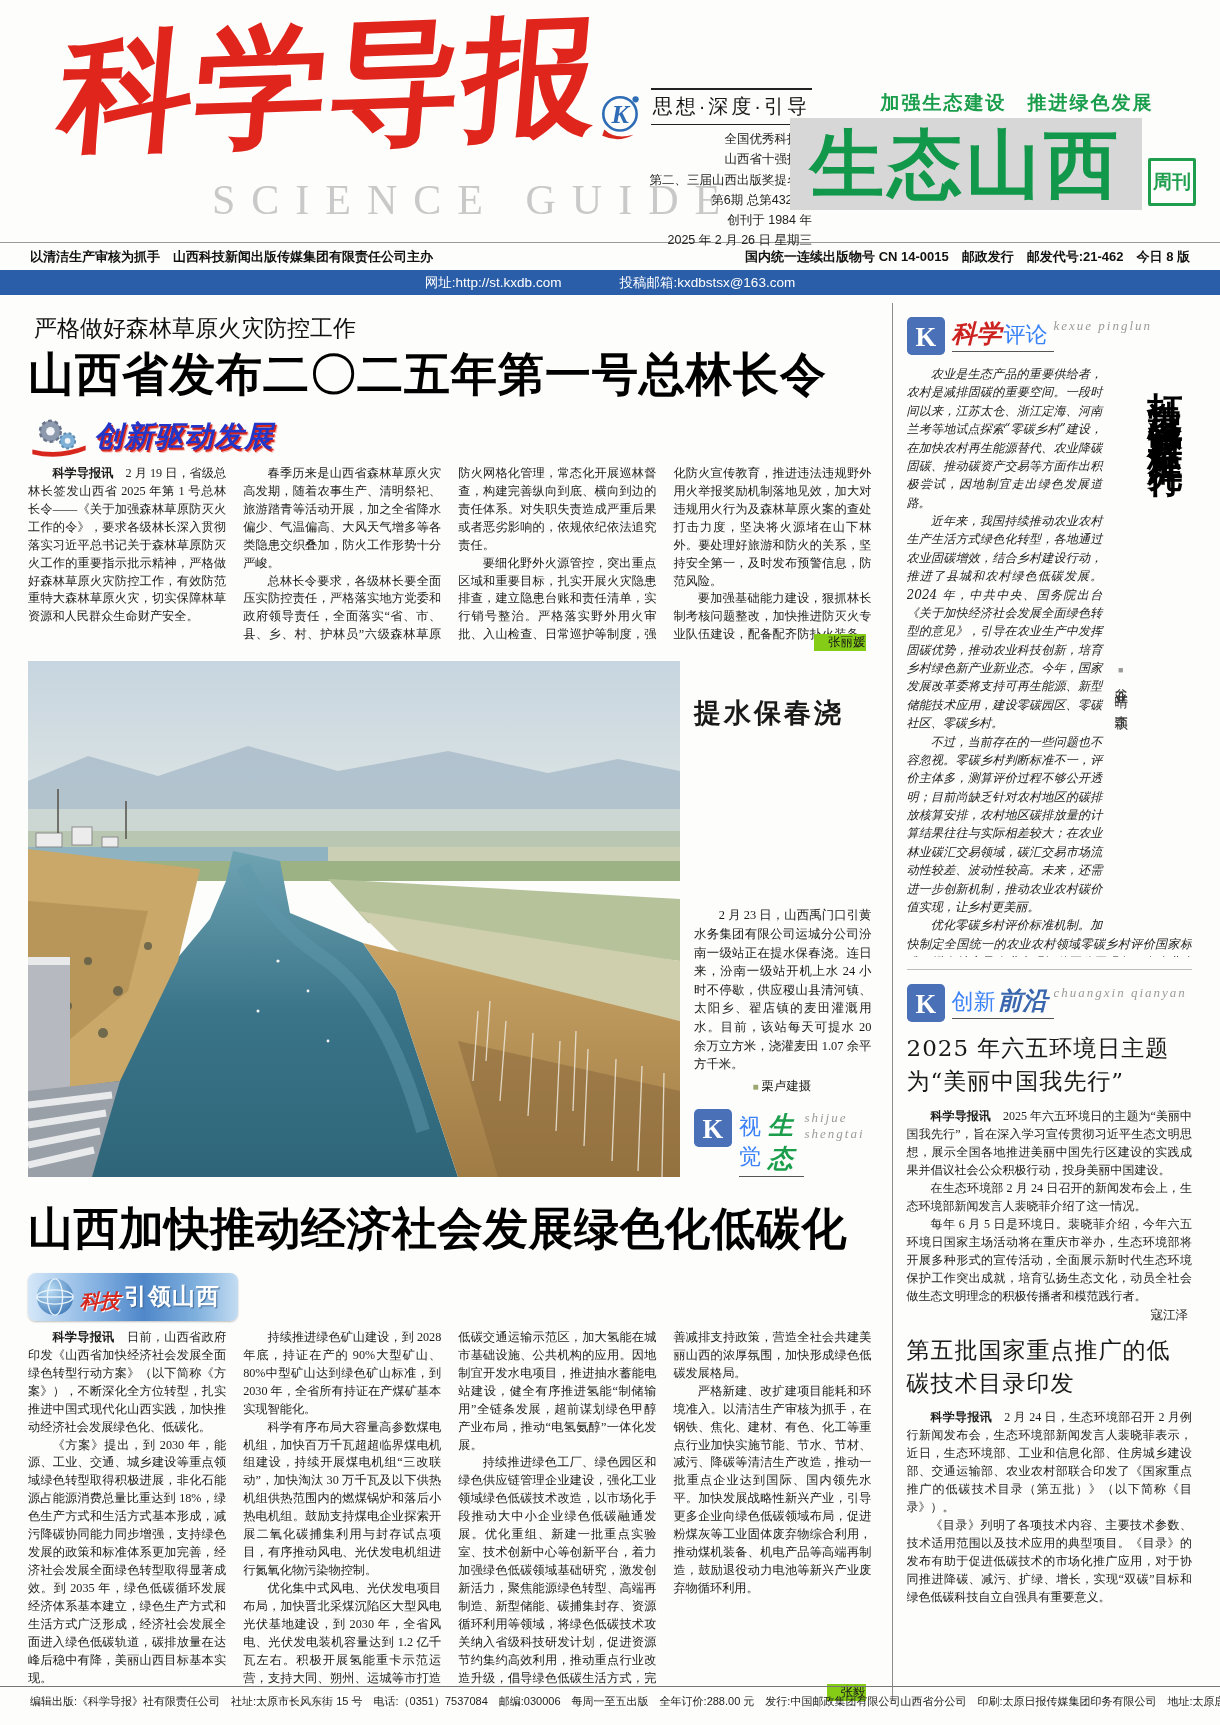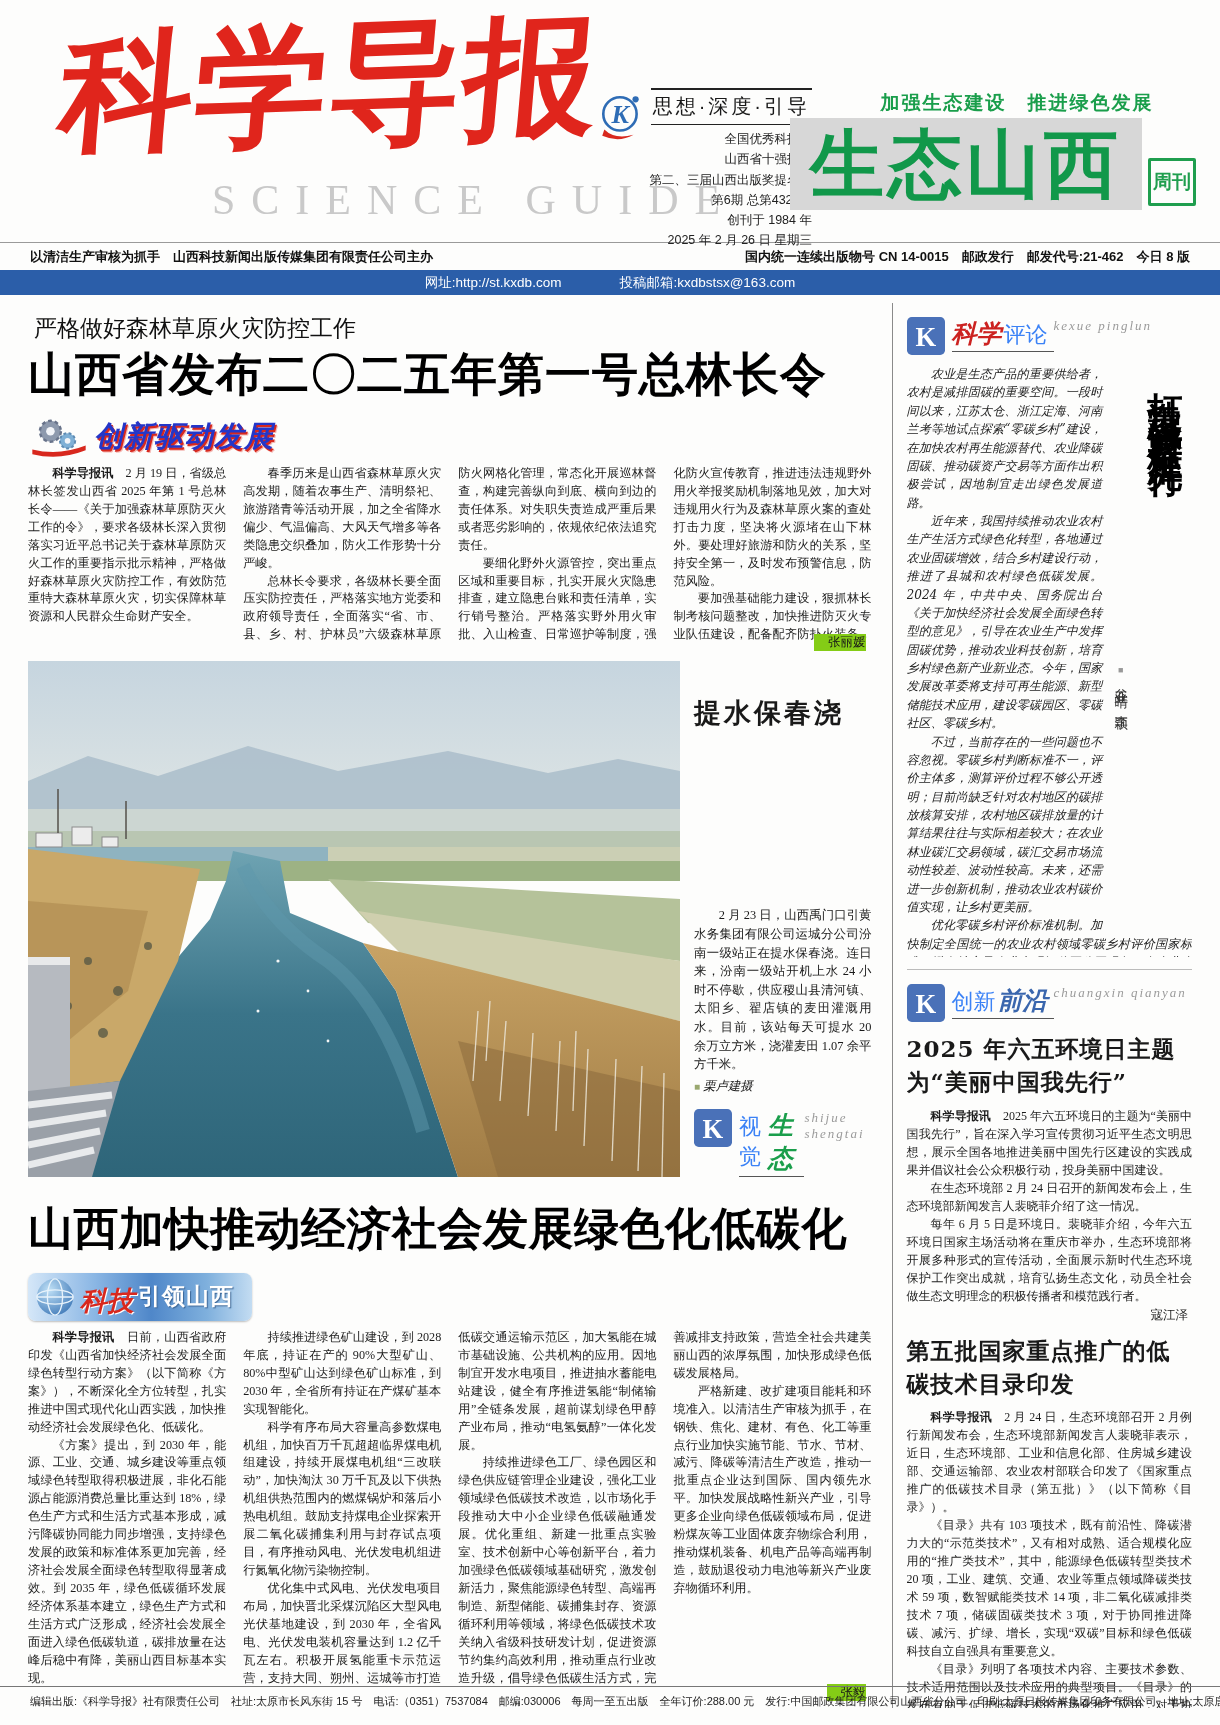--- a/index.html
+++ b/index.html
@@ -52,52 +52,52 @@
   .lead{font-family:"Liberation Sans",sans-serif;font-weight:bold;}
   .byline-abs{position:absolute;right:6px;bottom:0;background:#84cc16;padding-left:14px;font-size:12.5px;}
   .art-wrap{position:relative;}
   
   .photo-sec{display:flex;gap:14px;margin-top:10px;}
   .photo-frame{width:652px;height:516px;flex:none;}
   .photo-side{flex:1;display:flex;flex-direction:column;}
   .photo-title{font-family:"Liberation Sans",sans-serif;font-weight:bold;font-size:27px;
     letter-spacing:3px;margin-top:34px;}
   .photo-caption{margin-top:auto;font-size:12.4px;line-height:1.5;text-align:justify;text-indent:2em;}
-  .photo-credit{text-align:left;font-size:12.4px;margin:4px 2px 0 0;font-style:italic;}
+  .photo-credit{text-align:center;font-size:12.4px;margin:4px 2px 0 0;}
   .photo-credit .sq{color:#9aa86f;font-size:10px;}
   .sec-badge{display:flex;align-items:flex-start;gap:7px;margin-top:14px;}
   .sec-badge .k{width:38px;height:38px;flex:none;}
   .sec-badge .lines{display:flex;}
   .sec-badge .row1{display:flex;align-items:baseline;gap:2px;border-bottom:1px solid #555;padding:0 6px 1px 0;}
   .sec-badge .black{font-family:"Liberation Sans",sans-serif;font-size:22px;color:#3b82f6;}
   .sec-badge .cal{font-size:25px;font-weight:bold;font-style:italic;font-family:"DejaVu Serif",serif;}
   .sec-badge .pinyin{font-style:italic;color:#9a9a9a;font-size:13px;letter-spacing:2px;margin-top:1px;}
   .green{color:#1a9e4b;} .blue{color:#3a66ad;} .red{color:#cc2220;}
   
   .headline2{font-family:"Liberation Sans",sans-serif;font-weight:bold;font-size:45px;letter-spacing:0.5px;
     margin:22px 0 14px 0;color:#000;}
   .badge-tech{display:inline-flex;align-items:center;height:48px;border-radius:8px;padding:0 18px 0 6px;
     background:linear-gradient(90deg,#d5e7f8 0%,#8ab6e4 30%,#4f87c9 55%,#7fb0dd 80%,#c3dcf2 100%);
     margin-bottom:8px;gap:4px;box-shadow:0 1px 2px rgba(0,0,0,.25);}
-  .badge-tech .t1{font-size:27px;font-weight:bold;font-style:italic;color:#d8281e;
+  .badge-tech .t1{font-size:20px;font-weight:bold;font-style:italic;color:#d8281e;
     font-family:Liberation Sans, sans-serif;text-shadow:1px 1px 0 #fff;margin-top:9px;}
   .badge-tech .t2{font-size:23px;font-weight:bold;color:#fff;font-family:"Liberation Sans",sans-serif;
     letter-spacing:1px;text-shadow:1px 1px 1px #3a6596;}
   
   .cmt-wrap{margin-top:14px;}
   .cmt-body{margin-top:10px;height:592px;overflow:hidden;font-style:italic;
     font-family:"DejaVu Serif",serif;font-size:12.1px;line-height:1.52;text-align:justify;color:#222;}
   .cmt-float{float:right;height:566px;margin-left:8px;display:flex;gap:8px;}
   .v-byline{writing-mode:vertical-rl;text-orientation:upright;font-size:13.5px;font-style:normal;
     font-family:"Liberation Sans",sans-serif;padding-top:300px;color:#333;letter-spacing:3px;}
   .v-byline .sq{font-size:9px;color:#999;}
   .v-headline{writing-mode:vertical-rl;text-orientation:upright;font-family:"Liberation Sans",sans-serif;
     font-weight:bold;font-size:35px;letter-spacing:7px;color:#000;font-style:normal;}
   .side-story{margin-top:14px;}
-  .story-hl{font-size:23px;font-weight:bold;line-height:1.45;margin:10px 0 8px;letter-spacing:1px;
+  .story-hl{font-size:23px;font-weight:normal;line-height:1.45;margin:10px 0 8px;letter-spacing:1px;
     font-family:"DejaVu Serif",serif;}
   .story-body{font-size:12px;line-height:1.5;text-align:justify;color:#1c1c1c;}
   .story-body.clip{max-height:300px;overflow:hidden;}
   .story-byline{text-align:right;font-size:12.5px;padding-right:4px;margin-top:2px;}
   hr.sep{border:none;border-top:1px solid #bbb;margin:12px 0 0;}
   
   .footer{position:absolute;left:0;top:1686px;width:1220px;border-top:1.5px solid #777;
     padding:7px 30px 0;font-family:"Liberation Sans",sans-serif;font-size:11px;color:#222;
     white-space:nowrap;overflow:hidden;}
 </style>
@@ -356,21 +356,20 @@
       <div class="story-body">
         <p class="para"><span class="lead">科学导报讯</span>　<span>2025 年六五环境日的主题为“美丽中国我先行”，旨在深入学习宣传贯彻习近平生态文明思想，展示全国各地推进美丽中国先行区建设的实践成果并倡议社会公众积极行动，投身美丽中国建设。</span></p>
       <p class="para">在生态环境部 2 月 24 日召开的新闻发布会上，生态环境部新闻发言人裴晓菲介绍了这一情况。</p>
           <p class="para">每年 6 月 5 日是环境日。裴晓菲介绍，今年六五环境日国家主场活动将在重庆市举办，生态环境部将开展多种形式的宣传活动，全面展示新时代生态环境保护工作突出成就，培育弘扬生态文化，动员全社会做生态文明理念的积极传播者和模范践行者。</p>
         </div>
       <div class="story-byline">寇江泽</div>
 
       <div class="story-hl">第五批国家重点推广的低碳技术目录印发</div>
       <div class="story-body clip">
         <p class="para"><span class="lead">科学导报讯</span>　<span>2 月 24 日，生态环境部召开 2 月例行新闻发布会，生态环境部新闻发言人裴晓菲表示，近日，生态环境部、工业和信息化部、住房城乡建设部、交通运输部、农业农村部联合印发了《国家重点推广的低碳技术目录（第五批）》（以下简称《目录》）。</span></p>
-      <p class="para">《目录》共有 103 项技术，既有前沿性、降碳潜力大的“示范类技术”，又有相对成熟、适合规模化应用的“推广类技术”，其中，能源绿色低碳转型类技术 20 项，工业、建筑、交通、农业等重点领域降碳类技术 59 项，数智赋能类技术 14 项，非二氧化碳减排类技术 7 项，储碳固碳类技术 3 项，对于协同推进降碳、减污、扩绿、增长，实现“双碳”目标和绿色低碳科技自立自强具有重要意义。</p>
           <p class="para">《目录》列明了各项技术内容、主要技术参数、技术适用范围以及技术应用的典型项目。《目录》的发布有助于促进低碳技术的市场化推广应用，对于协同推进降碳、减污、扩绿、增长，实现“双碳”目标和绿色低碳科技自立自强具有重要意义。</p>
         </div>
 
     </div>
   </div>
 </div>
 
 <div class="footer">编辑出版:《科学导报》社有限责任公司　社址:太原市长风东街 15 号　电话:（0351）7537084　邮编:030006　每周一至五出版　全年订价:288.00 元　发行:中国邮政集团有限公司山西省分公司　印刷:太原日报传媒集团印务有限公司　地址:太原唐槐路 80 号　广告经营许可证:140004000089　总编辑:曹俊卿</div>
 
 </body></html>

